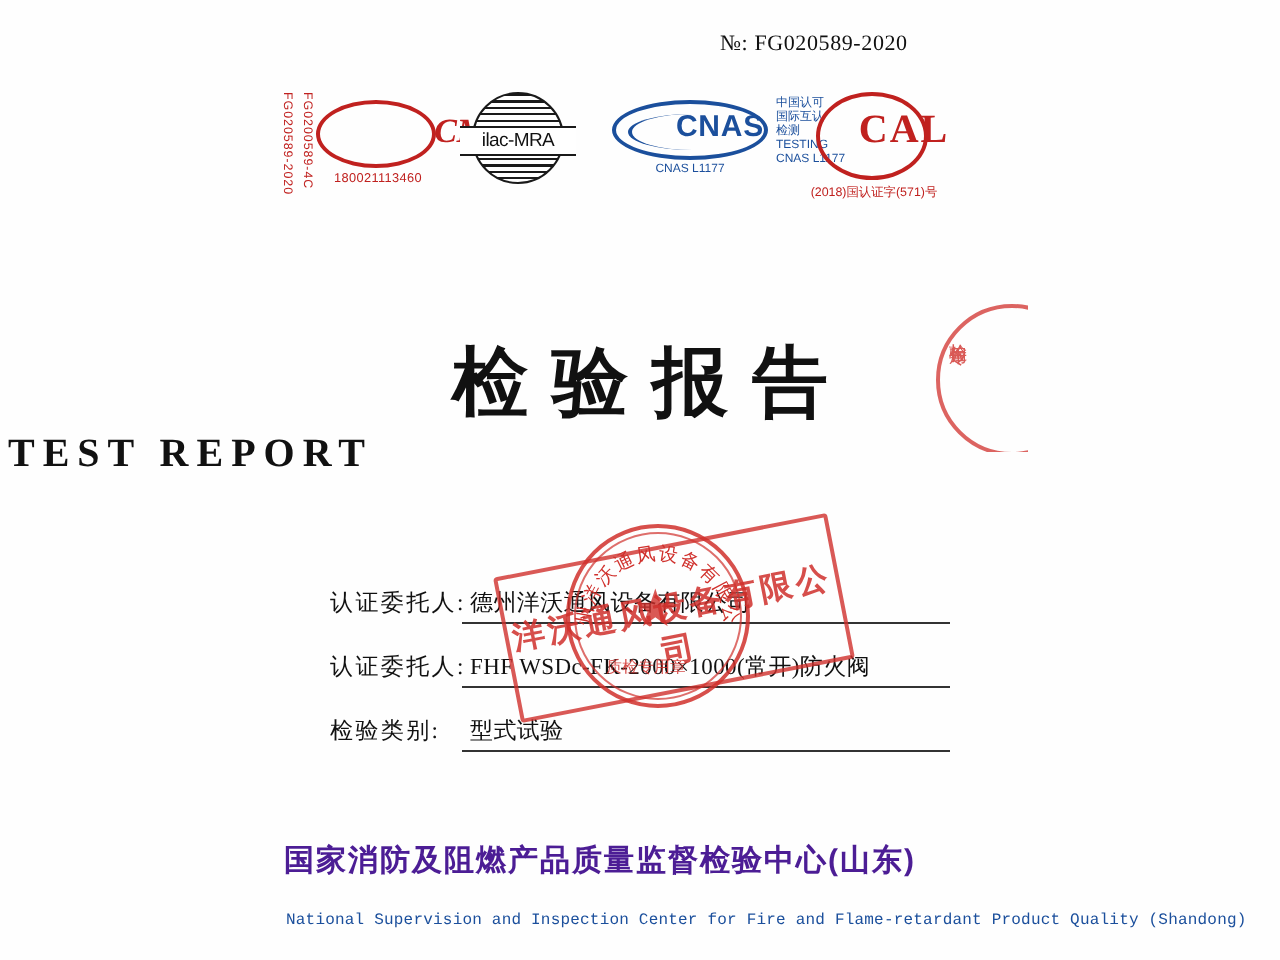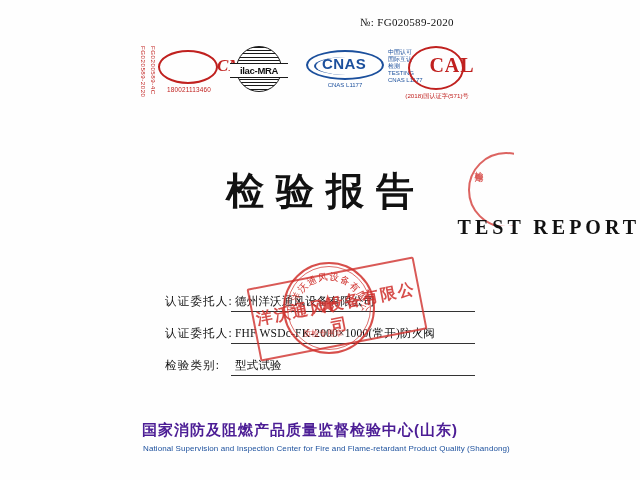--- a/index.html
+++ b/index.html
@@ -128,21 +128,21 @@
     position: absolute;
     left: 2px;
     top: 17px;
     width: 58px;
     height: 13px;
     background: #ffffff;
     border-top: 1px solid #1a1a1a;
     border-bottom: 1px solid #1a1a1a;
     text-align: center;
     font-family: "Liberation Sans", sans-serif;
-    font-weight: bold;
+    font-weight: normal;
     font-size: 9.5px;
     line-height: 13px;
     letter-spacing: -0.3px;
     color: #111;
   }
 
   
   .cnas-wrap {
     position: absolute;
     left: 164px;
@@ -166,21 +166,21 @@
     left: 6px;
     top: 5px;
     width: 64px;
     height: 18px;
     border-left: 2px solid #1b4f9c;
     border-radius: 50%;
     box-sizing: border-box;
   }
   .cnas-text {
     position: absolute;
-    left: 1px;
+    left: 17px;
     top: 7px;
     width: 78px;
     text-align: center;
     font-family: "Liberation Sans", sans-serif;
     font-weight: bold;
     font-size: 15px;
     color: #1b4f9c;
     letter-spacing: 0.4px;
   }
   .cnas-sub {
@@ -257,21 +257,21 @@
     font-size: 38px;
     letter-spacing: 12px;
     text-indent: 12px;
     color: #111;
   }
   .title-en {
     position: absolute;
     left: 0;
     top: 216px;
     width: 640px;
-    text-align: right;
+    text-align: left;
     font-family: "Liberation Serif", serif;
     font-weight: bold;
     font-size: 20px;
     letter-spacing: 4px;
     text-indent: 4px;
     color: #111;
   }
 
   
   .fields {
@@ -480,22 +480,22 @@
     font-family: "Liberation Sans", sans-serif;
     font-weight: bold;
     font-size: 15px;
     color: #4c1d95;
     letter-spacing: 1px;
     white-space: nowrap;
   }
   .footer-en {
     position: absolute;
     left: 57px;
-    top: 24px;
-    font-family: Liberation Sans, sans-serif;
+    top: 36px;
+    font-family: Liberation Mono, monospace;
     font-size: 8px;
     color: #1b4f9c;
     letter-spacing: 0.1px;
     white-space: nowrap;
   }
 </style>
 </head>
 <body>
 
 <div class="page">

